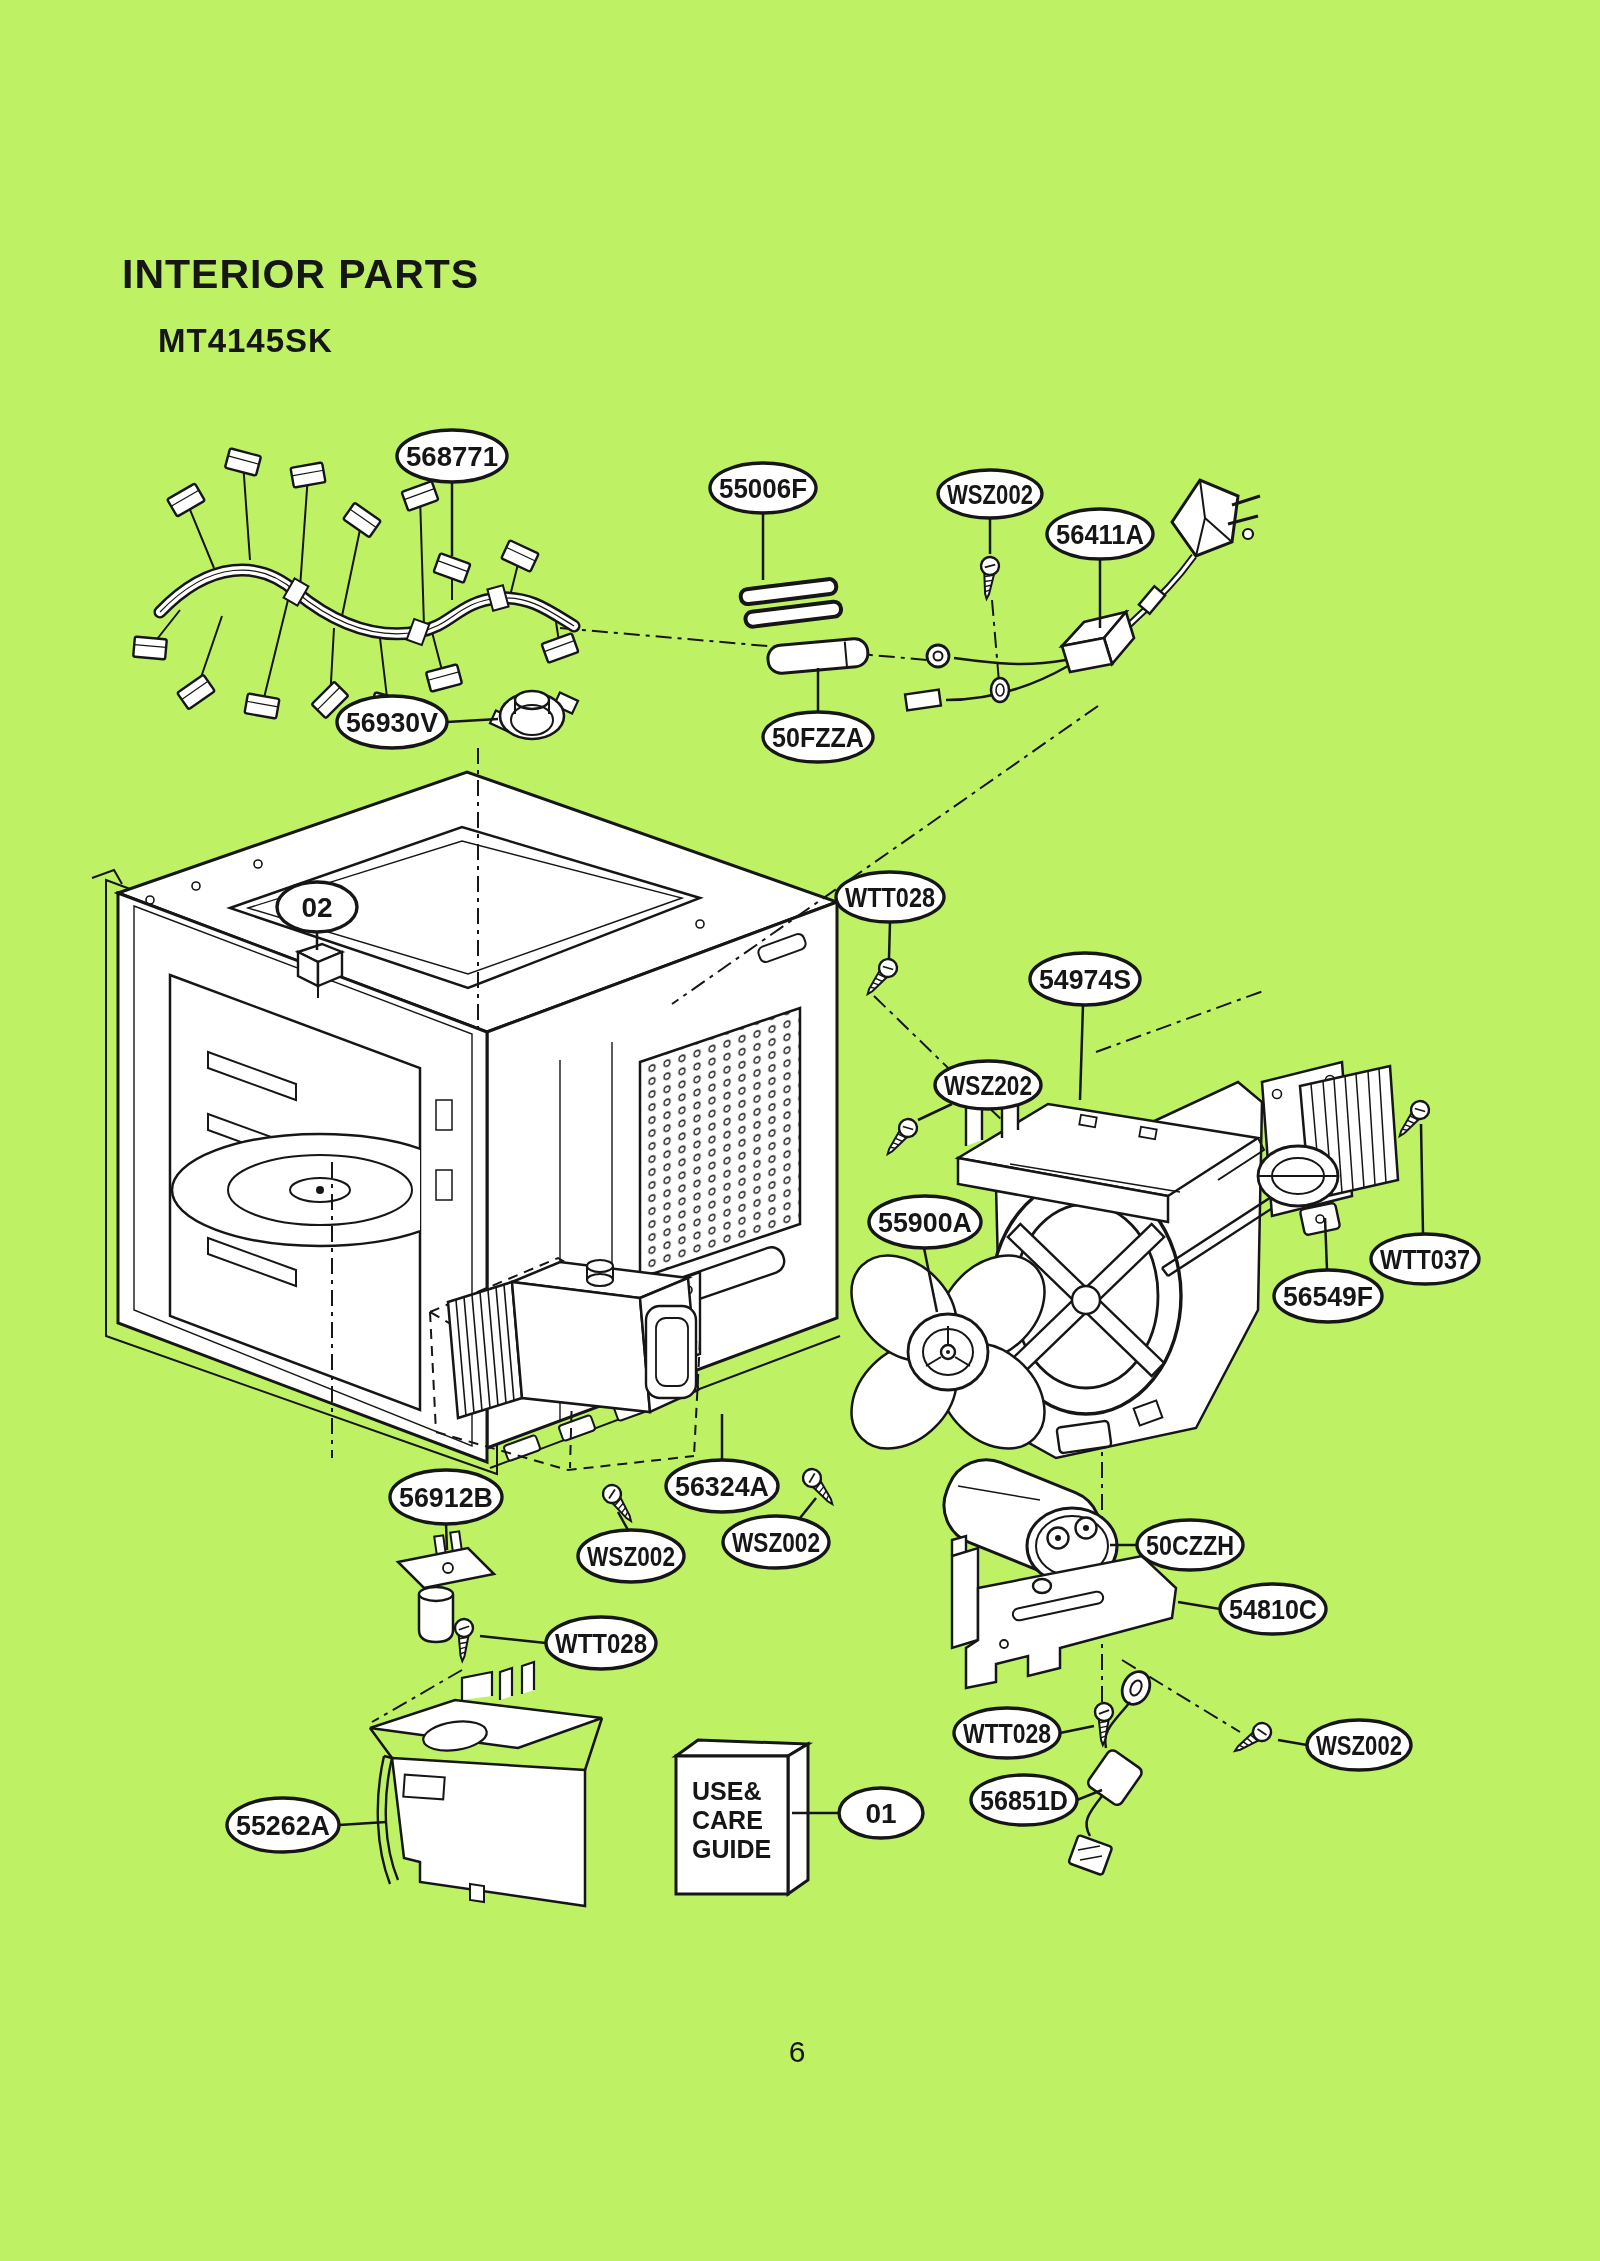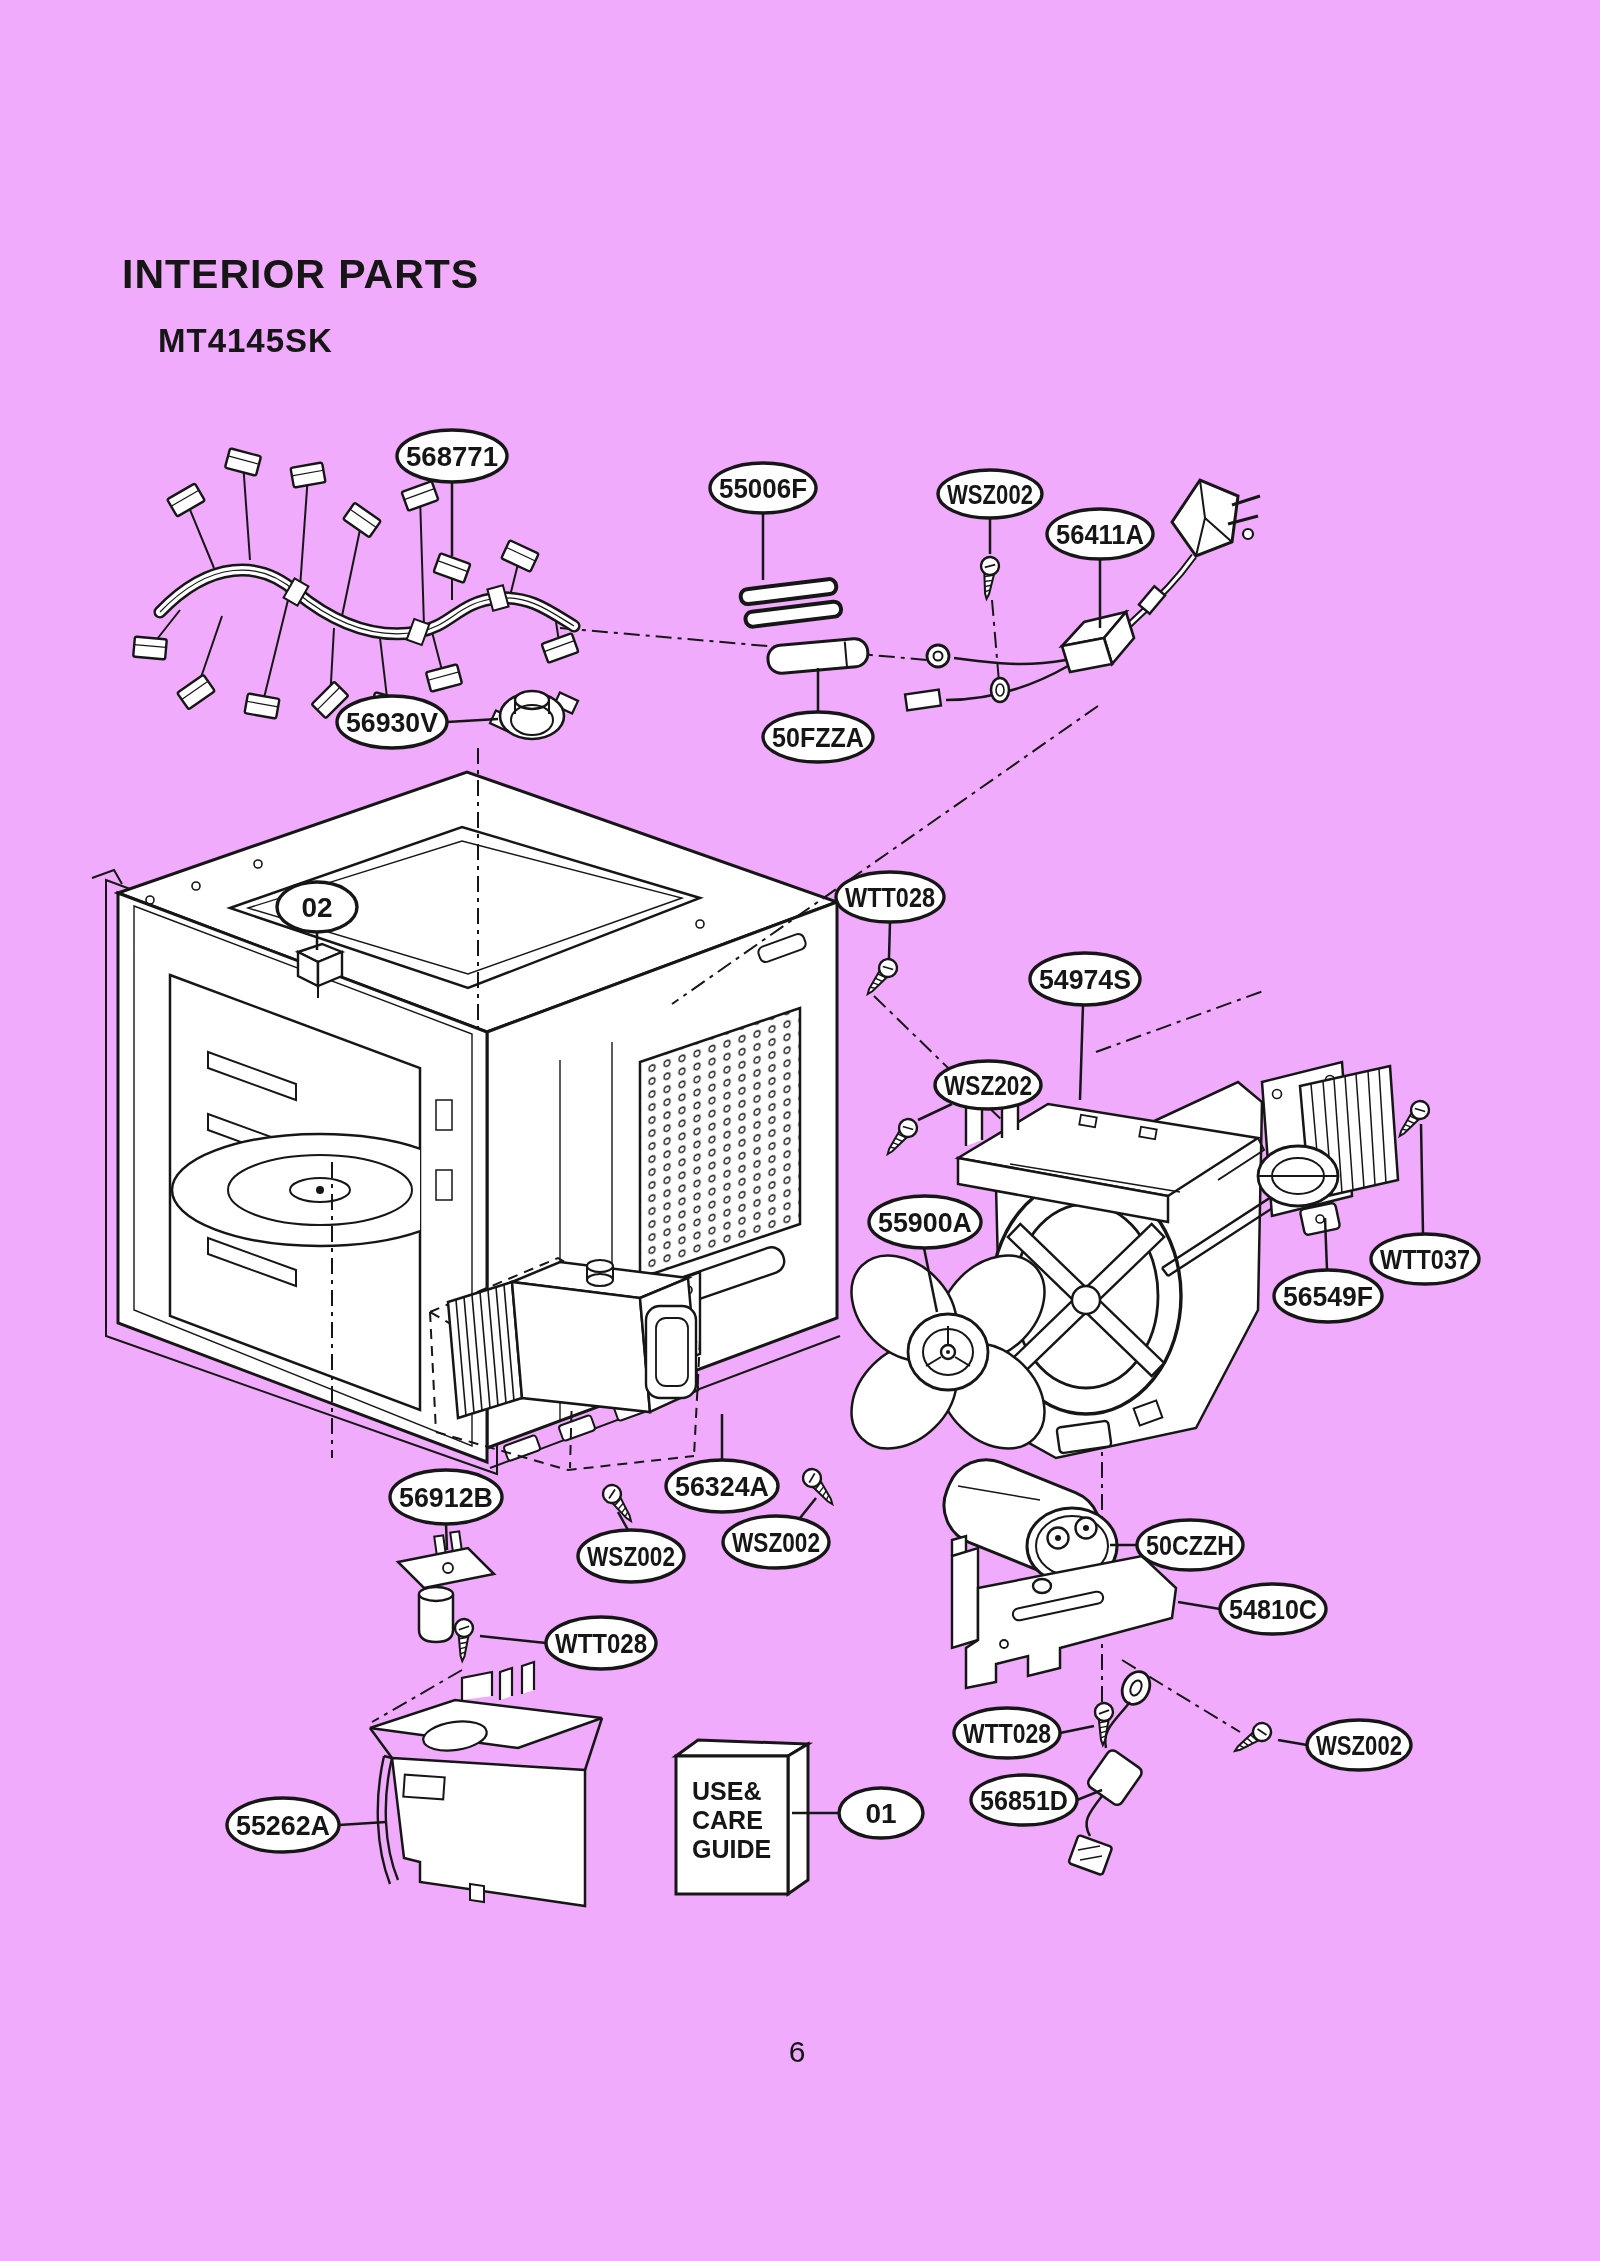--- a/index.html
+++ b/index.html
@@ -1,16 +1,16 @@
 <!DOCTYPE html>
 <html><head>
 <meta charset="utf-8">
 <style>
   html,body{margin:0;padding:0;background:#d8d8d8;}
-  .page{width:1600px;height:2261px;background:#f0abfc;position:relative;margin:0 auto;
+  .page{width:1600px;height:2261px;background:#bef264;position:relative;margin:0 auto;
         font-family:"Liberation Sans", sans-serif;}
   svg{position:absolute;left:0;top:0;}
   svg text{font-family:"Liberation Sans", sans-serif;fill:#161616;}
   .t-title{font-size:41px;font-weight:bold;letter-spacing:1px;}
   .t-model{font-size:33px;font-weight:bold;letter-spacing:1px;}
   .t-page{font-size:30px;}
   .t-book{font-size:25px;font-weight:bold;}
   .lbl-text{font-size:28px;font-weight:bold;}
   .ink{stroke:#161616;fill:none;}
   .inkw{stroke:#161616;fill:#ffffff;}

